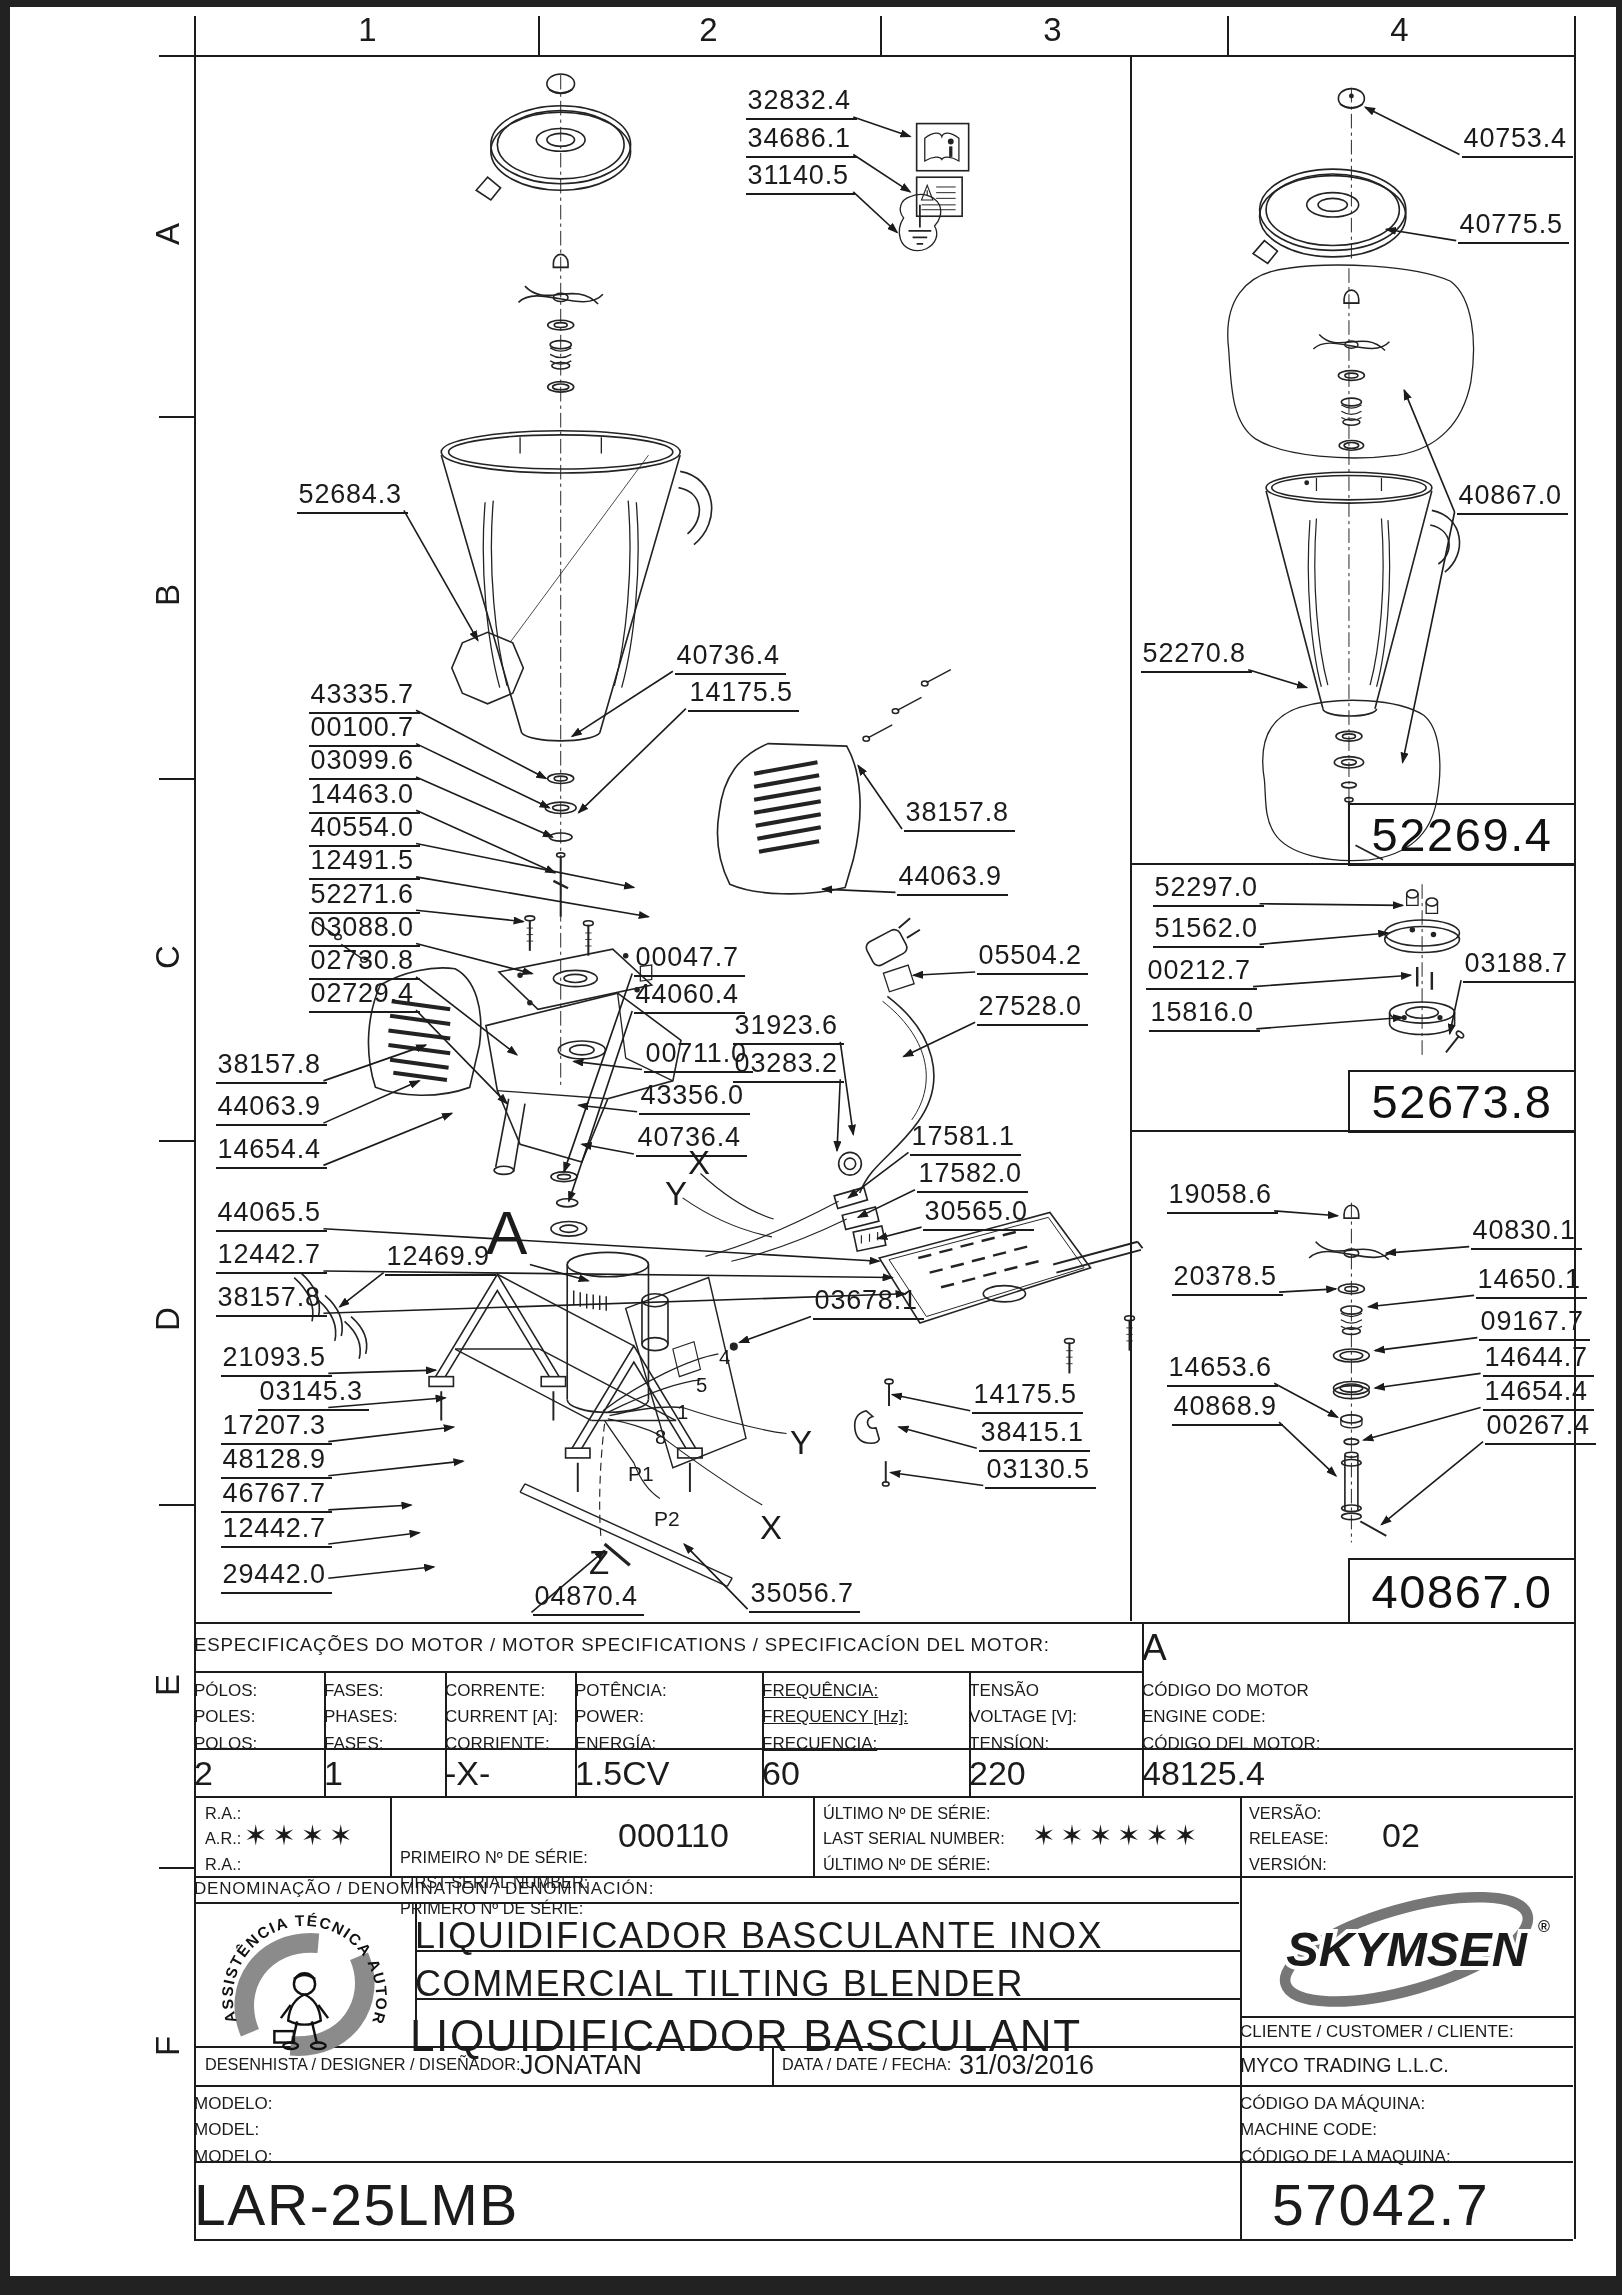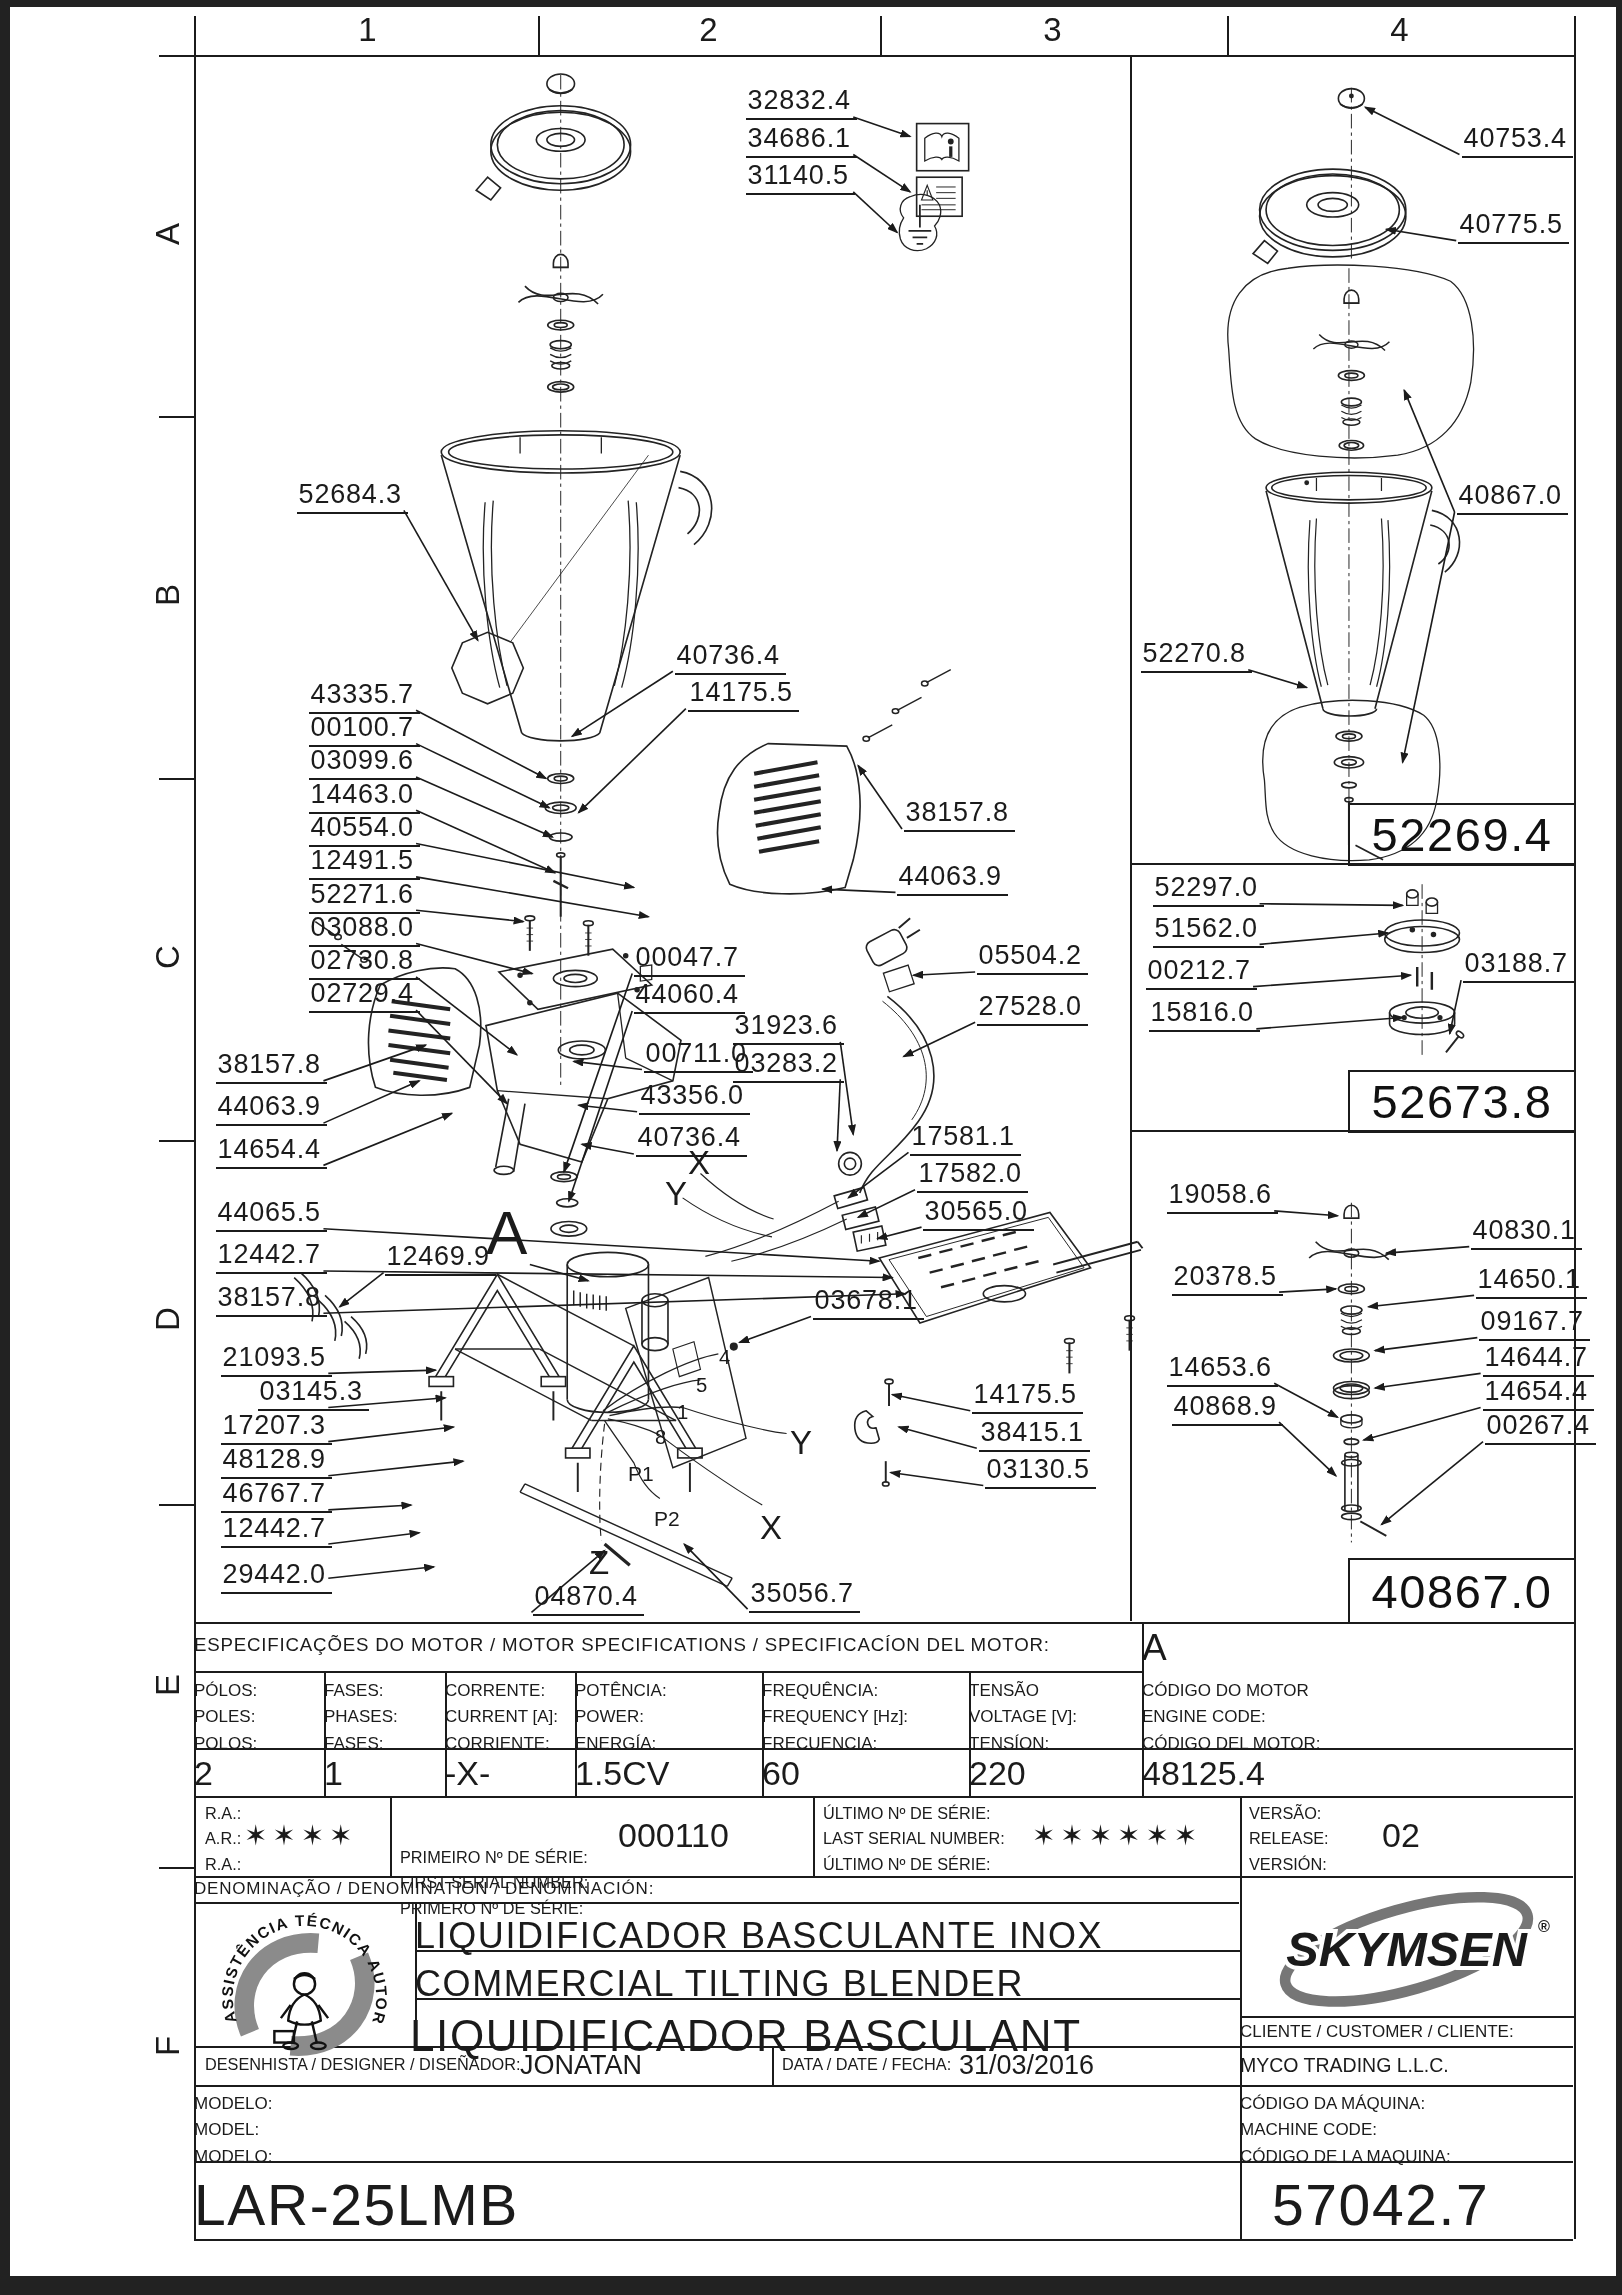--- a/index.html
+++ b/index.html
@@ -478,21 +478,21 @@
 POLOS:</div>
   <div class="t ctr stack" style="left:324px;top:1678px;width:122px;font-size:17px;">FASES:
 PHASES:
 FASES:</div>
   <div class="t ctr stack" style="left:445px;top:1678px;width:129px;font-size:17px;">CORRENTE:
 CURRENT [A]:
 CORRIENTE:</div>
   <div class="t ctr stack" style="left:575px;top:1678px;width:187px;font-size:17px;">POTÊNCIA:
 POWER:
 ENERGÍA:</div>
-  <div class="t ctr stack" style="left:762px;top:1678px;width:207px;font-size:17px;">FREQUÊNCIA:
+  <div class="t ctr stack" style="left:762px;top:1678px;width:207px;font-size:17px;text-decoration:underline;">FREQUÊNCIA:
 FREQUENCY [Hz]:
 FRECUENCIA:</div>
   <div class="t ctr stack" style="left:969px;top:1678px;width:173px;font-size:17px;">TENSÃO
 VOLTAGE [V]:
 TENSÍON:</div>
   <div class="t ctr stack" style="left:1142px;top:1678px;width:432px;font-size:17px;">CÓDIGO DO MOTOR
 ENGINE CODE:
 CÓDIGO DEL MOTOR:</div>
 
   <div class="t ctr" style="left:194px;top:1754px;width:129px;font-size:34px;">2</div>

